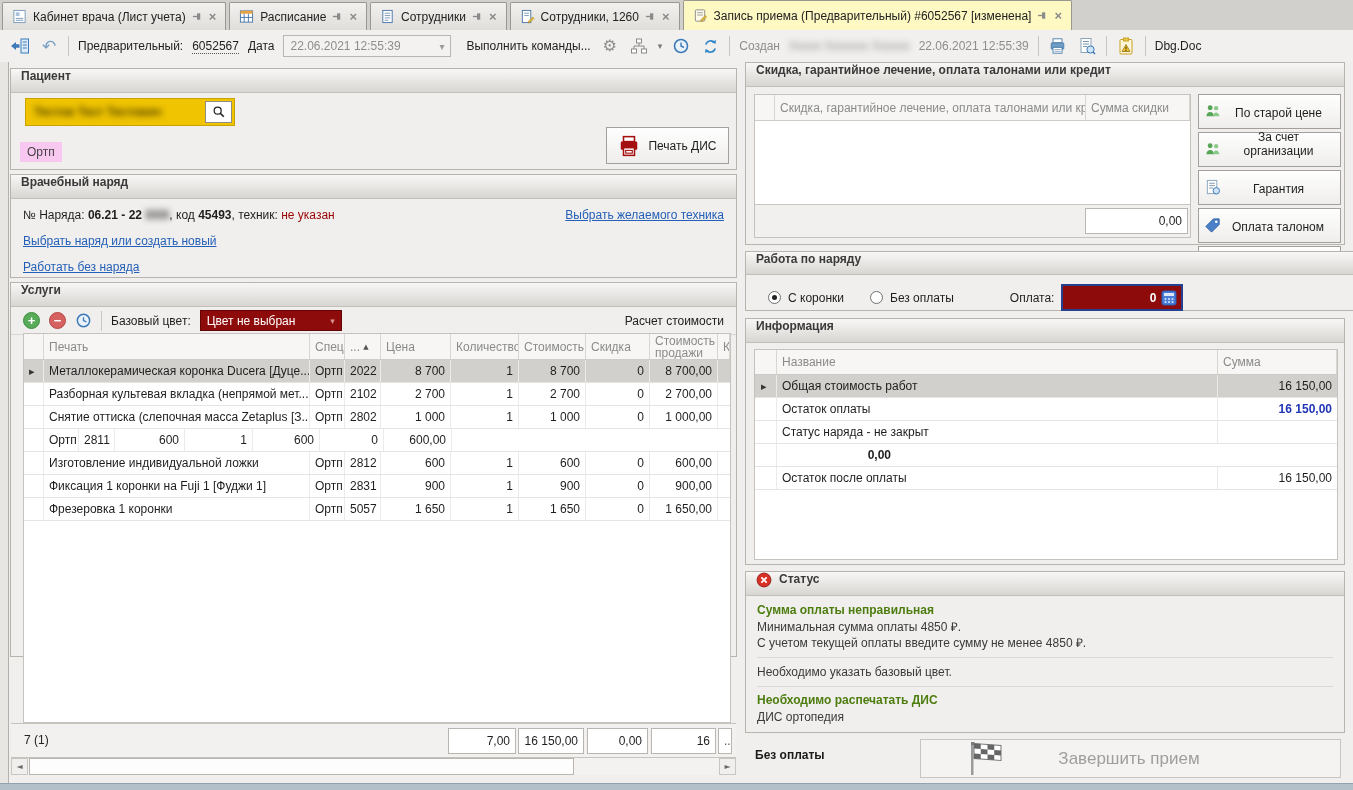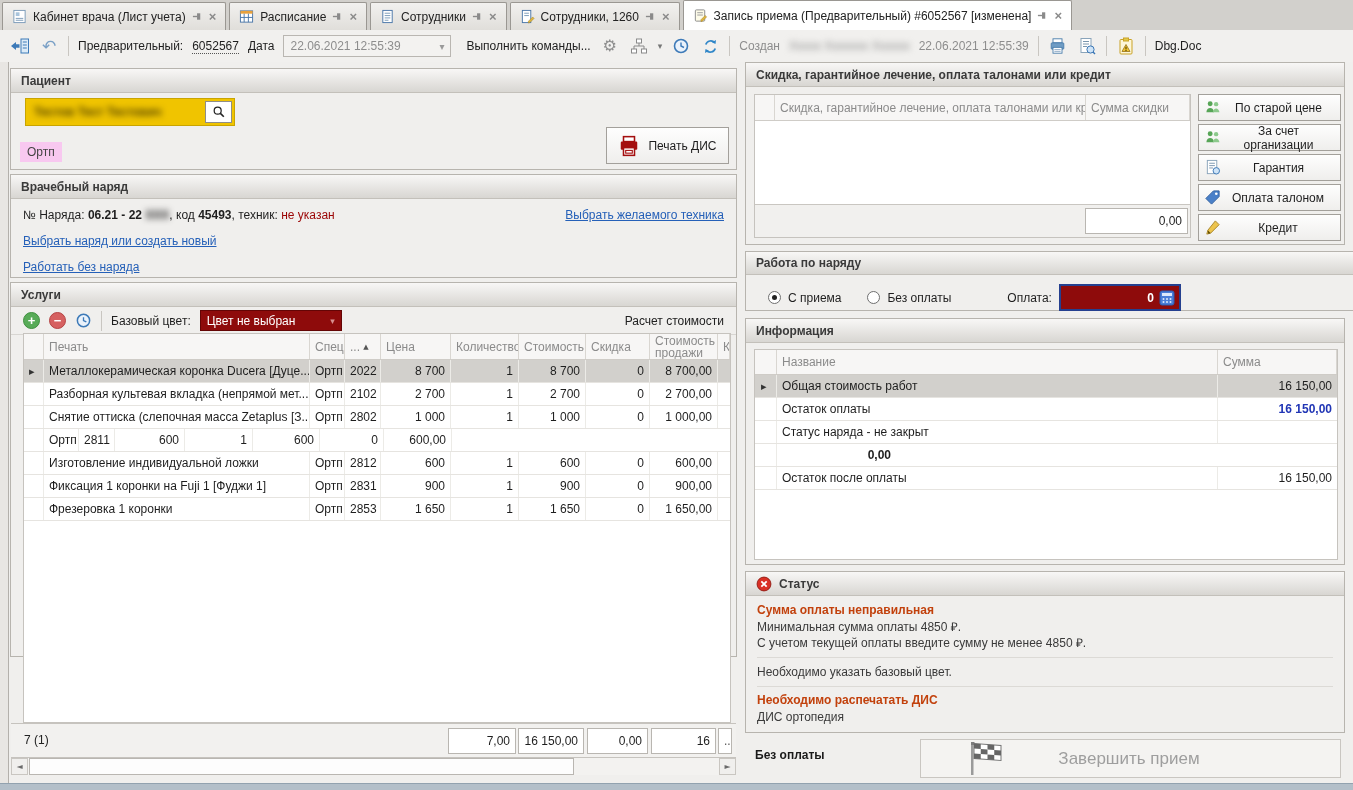--- a/index.html
+++ b/index.html
@@ -2,39 +2,39 @@
 <html><head>
 <meta charset="utf-8">
 <style>
 *{box-sizing:border-box;margin:0;padding:0}
 html,body{width:1353px;height:790px}
 body{font-family:"Liberation Sans",sans-serif;font-size:12px;color:#1e1e1e;background:#f0efed;position:relative;overflow:hidden}
 svg{display:block}
 
 .tabbar{position:absolute;left:0;top:0;width:1353px;height:30px;background:#d2d0cc;display:flex;align-items:flex-end;padding-left:2px;gap:3px}
 .tab{height:28px;display:flex;align-items:center;gap:6px;padding:0 9px;background:linear-gradient(#f2f1ef,#e0deda);border:1px solid #9a9792;border-bottom:none;border-radius:2px 2px 0 0;white-space:nowrap;cursor:default}
-.tab.active{height:30px;background:#ffffff}
+.tab.active{height:30px;background:#fef9c3}
 .tab .tlabel{color:#222}
 .tab .pin,.tab .tclose{color:#8a8a8a;font-size:12px;line-height:12px}
 .tab .tclose{font-weight:bold;font-size:13px}
 
 .toolbar{position:absolute;left:0;top:30px;width:1353px;height:32px;display:flex;align-items:center;padding:0 10px;gap:9px;background:#f1f0ee}
 .tsep{width:1px;height:20px;background:#c9c6c1}
 .tool-ico{width:20px;height:20px;display:flex;align-items:center;justify-content:center}
 .glyph{font-family:"DejaVu Sans",sans-serif}
 .undo-glyph{color:#7aa0c6;font-size:17px;line-height:17px}
 .gear-glyph{color:#8f8f8f;font-size:16px;line-height:16px}
 .link-dotted{border-bottom:1px dotted #555;cursor:pointer}
 .date-combo{width:168px;height:22px;border:1px solid #b9b6b1;background:#f3f2f0;color:#8d8d8d;display:flex;align-items:center;padding:0 6px;gap:6px}
 .date-combo .dd{margin-left:auto;color:#9a9a9a;font-size:10px}
 .muted{color:#8d8d8d}
 .redacted{filter:blur(3px);user-select:none}
 
 .group{position:absolute;border:1px solid #b7b4ae;background:#f0efed}
-.ghead{height:24px;display:flex;align-items:center;gap:7px;padding:0 10px;font-weight:bold;color:#3a3a3a;background:linear-gradient(#f8f7f6,#d8d6d2);border-bottom:1px solid #c3c0ba}
+.ghead{height:24px;display:flex;align-items:flex-start;gap:7px;padding:0 10px;font-weight:bold;color:#3a3a3a;background:linear-gradient(#f8f7f6,#d8d6d2);border-bottom:1px solid #c3c0ba}
 
 .patient-name-box{position:absolute;left:14px;top:29px;width:210px;height:28px;background:#f0c400;border:1px solid #c9a400;display:flex;align-items:center;padding:2px 2px 2px 8px}
 .patient-name-box .pname{flex:1;font-weight:bold;color:#4c3d00;overflow:hidden;white-space:nowrap}
 .search-btn{width:27px;height:22px;background:#fff;border:1px solid #8f8d88;display:flex;align-items:center;justify-content:center;cursor:pointer}
 .spec-badge{position:absolute;left:9px;top:73px;height:20px;padding:0 7px;background:#f8c8f0;color:#444;display:flex;align-items:center}
 .print-dis-btn{position:absolute;right:7px;top:58px;width:123px;height:37px;background:linear-gradient(#fefefe,#efeeec);border:1px solid #a3a09b;display:flex;align-items:center;justify-content:center;gap:8px;cursor:pointer}
 
 .order-line{position:absolute;left:12px;top:33px;white-space:nowrap}
 .order-line b{font-weight:bold}
 .red-bold{color:#9b0505;font-weight:normal}
@@ -72,42 +72,42 @@
 .hscroll{position:absolute;left:0;top:475px;width:725px;height:17px;background:#f3f2f0;display:flex;align-items:stretch}
 .sbtn{width:17px;background:#f0efed;border:1px solid #c9c6c1;color:#6a6a6a;font-size:8px;display:flex;align-items:center;justify-content:center;cursor:pointer}
 .sthumb{width:545px;margin-left:1px;background:#fdfdfd;border:1px solid #b9b6b1;cursor:grab}
 
 .disc-grid{left:8px;top:31px;width:437px;height:144px}
 .dgh-main{flex:1}
 .dgh-sum{width:104px;border-right:none}
 .disc-foot{position:absolute;left:0;bottom:0;width:100%;height:33px;background:#f1f0ee;border-top:1px solid #c9c6c1}
 .disc-total{position:absolute;right:2px;top:3px;width:103px;height:26px;background:#fff;border:1px solid #b9b6b1;line-height:24px;text-align:right;padding:0 5px}
 .side-btns{position:absolute;left:452px;top:31px;width:143px}
-.sbtn2{height:27px;margin-bottom:3px;background:linear-gradient(#fefefe,#efeeec);border:1px solid #a3a09b;display:flex;align-items:center;padding:0 5px;cursor:pointer}
+.sbtn2{height:35px;margin-bottom:3px;background:linear-gradient(#fefefe,#efeeec);border:1px solid #a3a09b;display:flex;align-items:flex-end;padding:8px 5px;cursor:pointer}
 .sbtn2 .blabel{flex:1;text-align:center}
 
 .radio{width:13px;height:13px;border:1px solid #6f6f6f;border-radius:50%;background:#fff;display:inline-block;position:relative;vertical-align:-2px;cursor:pointer}
 .radio.checked::after{content:"";position:absolute;left:3px;top:3px;width:5px;height:5px;border-radius:50%;background:#222}
 .ow-row{position:absolute;left:22px;top:32px;display:flex;align-items:center;gap:7px}
 .pay-field{width:122px;height:27px;background:#8e0b0b;border:2px solid #25408f;display:flex;align-items:center;justify-content:flex-end;gap:5px;padding:0 4px;color:#fff;font-weight:bold}
 
 .info-grid{left:8px;top:30px;width:584px;height:211px}
 .info-gh{height:25px}
 .c-iind{width:22px;position:relative}
 .irow.selected .c-iind::after{content:"▸";position:absolute;left:6px;top:0;color:#333;font-size:11px}
 .c-iname{flex:1}
 .c-isum{width:119px;border-right:none}
 .irow.selected .c-isum{background:#d2d0cc}
 .irow.sum-blue .c-isum{color:#2035b5;font-weight:bold}
 .irow.bold .c-iname,.irow.bold .c-isum{font-weight:bold}
 
 .status-body{position:absolute;left:0;top:24px;right:0;bottom:0;padding:7px 11px;overflow:hidden}
 .st-item{display:none}
 .status-body .st-item{display:block}
-.st-title{color:#c2410c;font-weight:bold;margin-bottom:2px}
+.st-title{color:#4d7c0f;font-weight:bold;margin-bottom:2px}
 .st-lines{color:#3a3a3a;white-space:pre-line;line-height:16px}
 .st-sep{border:none;border-top:1px solid #dcdad6;margin:6px 0}
 .status-body .st-item:last-child .st-sep{display:none}
 
 .no-pay-label{position:absolute;left:755px;top:748px;font-weight:bold;color:#1a1a1a}
 .finish-btn{position:absolute;left:920px;top:739px;width:421px;height:39px;background:#f4f3f1;border:1px solid #c9c6c1;display:flex;align-items:center;cursor:pointer}
 .finish-btn .flag{margin-left:45px}
 .finish-btn .flabel{flex:1;text-align:center;color:#9e9e9e;font-size:17px;margin-right:90px}
 
 .left-strip{position:absolute;left:0;top:62px;width:9px;height:721px;background:#e8e6e3;border-right:1px solid #b3b0ab}
@@ -437,21 +437,21 @@
       <span class="gc c-qty num">1</span>
       <span class="gc c-cost num">900</span>
       <span class="gc c-disc num">0</span>
       <span class="gc c-sale num">900,00</span>
       <span class="gc c-ko"></span>
     </div>
       <div class="trow">
       <span class="gc c-ind"></span>
       <span class="gc c-work">Фрезеровка 1 коронки</span>
       <span class="gc c-spec">Ортп</span>
-      <span class="gc c-code">2853</span>
+      <span class="gc c-code">5057</span>
       <span class="gc c-price num">1 650</span>
       <span class="gc c-qty num">1</span>
       <span class="gc c-cost num">1 650</span>
       <span class="gc c-disc num">0</span>
       <span class="gc c-sale num">1 650,00</span>
       <span class="gc c-ko"></span>
     </div>
     </div>
   <div class="svc-footer">
     <span class="svc-count">7 (1)</span>
@@ -537,21 +537,21 @@
     </div>
   </div>
 </div>
 
 <div class="group" style="left:745px;top:251px;width:640px;height:60px">
   <div class="ghead" style="height:23px">
       <span>Работа по наряду</span>
     </div>
   <div class="ow-row">
     <span class="radio checked"></span>
-    <span>С приема</span>
+    <span>С коронки</span>
     <span style="width:12px"></span>
     <span class="radio"></span>
     <span>Без оплаты</span>
     <span style="width:42px"></span>
     <span>Оплата:</span>
     <div class="pay-field">
       <span>0</span>
       <span>
           <svg width="16" height="16" viewBox="0 0 16 16">
             <rect x="1" y="1" width="14" height="14" rx="2" fill="#4a7dd8" stroke="#2d5cb0"></rect>

